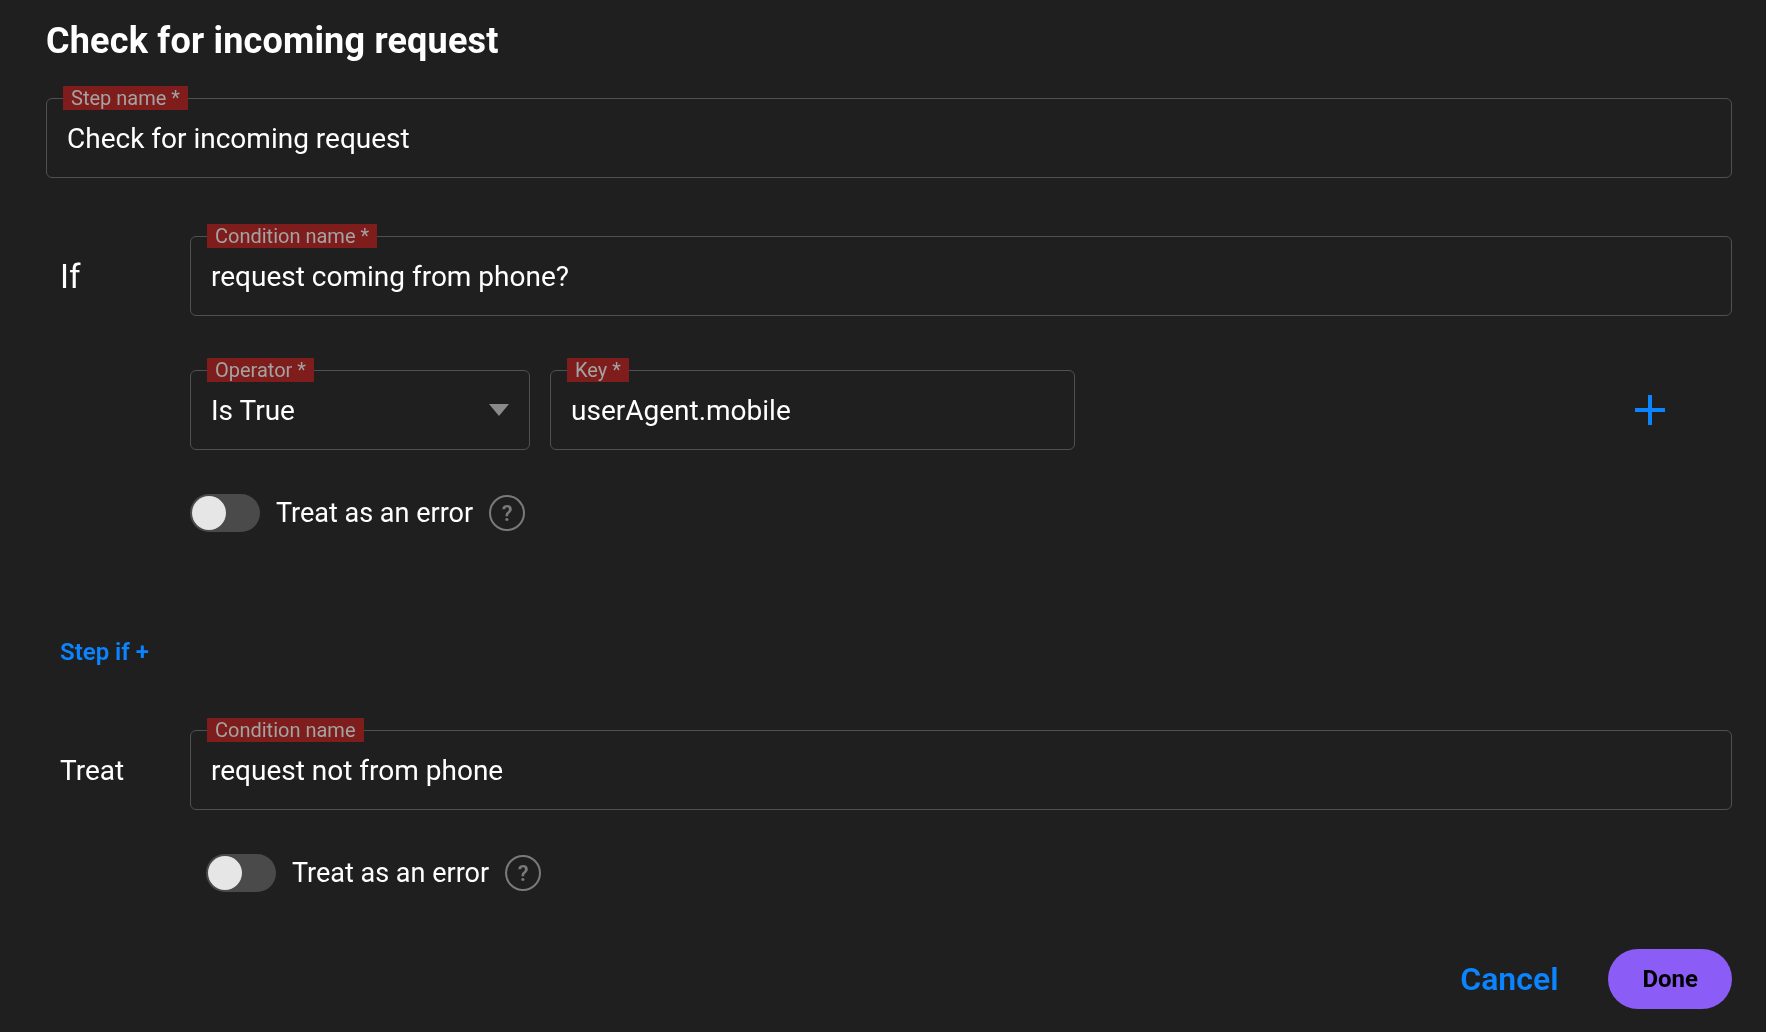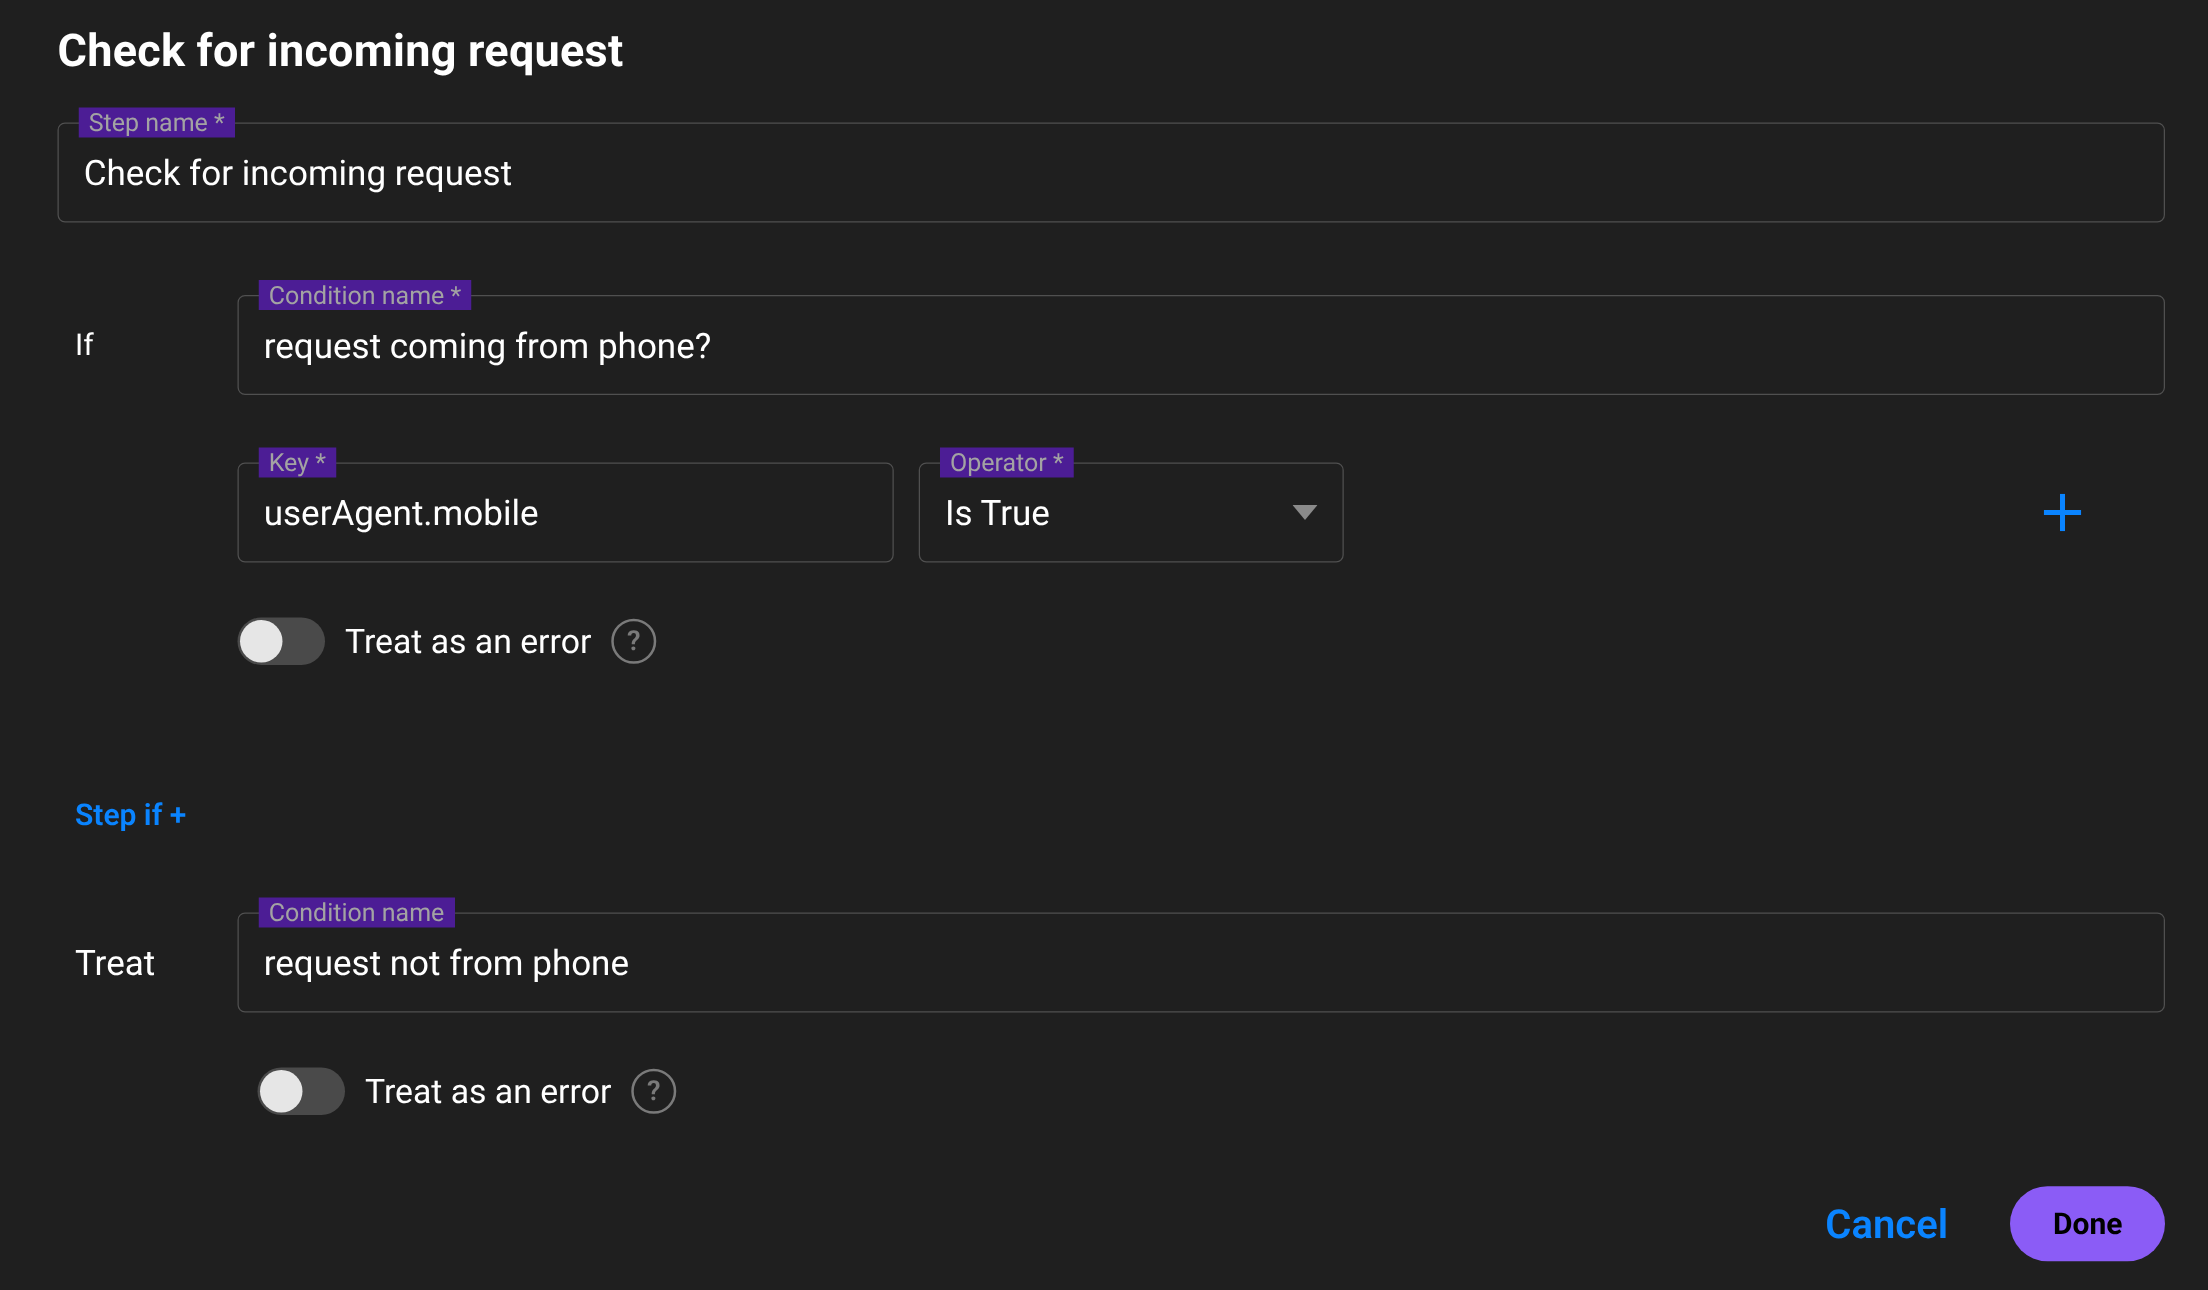--- a/index.html
+++ b/index.html
@@ -29,21 +29,21 @@
     padding: 0 20px;
     height: 80px;
     display: flex;
     align-items: center;
   }
   .field-label {
     position: absolute;
     top: -13px;
     left: 16px;
     padding: 0 8px;
-    background: #4c1d95;
+    background: #7f1d1d;
     color: #a3a3a3;
     font-size: 20px;
     line-height: 24px;
   }
   .field-input {
     width: 100%;
     border: none;
     outline: none;
     background: transparent;
     color: #ffffff;
@@ -63,21 +63,21 @@
   }
   .caret svg { display:block; }
 
   .row-if {
     display: flex;
     align-items: center;
     gap: 36px;
     margin-top: 58px;
   }
   .row-if .branch-label {
-    font-size: 24px;
+    font-size: 33px;
     width: 108px;
     text-align: left;
     padding-left: 14px;
   }
   .row-if .field { flex: 1; }
 
   .row-key {
     display: flex;
     align-items: center;
     gap: 20px;
@@ -196,35 +196,35 @@
 
   <div class="row-if">
     <div class="branch-label">If</div>
     <div class="field">
       <span class="field-label">Condition name *</span>
       <input class="field-input" type="text" value="request coming from phone?" style="">
     </div>
   </div>
 
   <div class="row-key">
-    <div class="field key-field">
-      <span class="field-label">Key *</span>
-      <input class="field-input" type="text" value="userAgent.mobile" style="">
-    </div>
     <div class="field op-field">
       <span class="field-label">Operator *</span>
       <div class="field-select">
         <span>Is True</span>
         <span class="caret">
           <svg width="20" height="12" viewBox="0 0 20 12">
               <polygon points="0,0 20,0 10,12" fill="currentColor"></polygon>
             </svg>
         </span>
       </div>
     </div>
+    <div class="field key-field">
+      <span class="field-label">Key *</span>
+      <input class="field-input" type="text" value="userAgent.mobile" style="">
+    </div>
     <div class="spacer"></div>
     <div class="add-btn">
       <svg width="30" height="30" viewBox="0 0 30 30">
         <rect x="13" y="0" width="4" height="30" fill="currentColor"></rect>
         <rect x="0" y="13" width="30" height="4" fill="currentColor"></rect>
       </svg>
     </div>
   </div>
 
   <div class="toggle-row">

